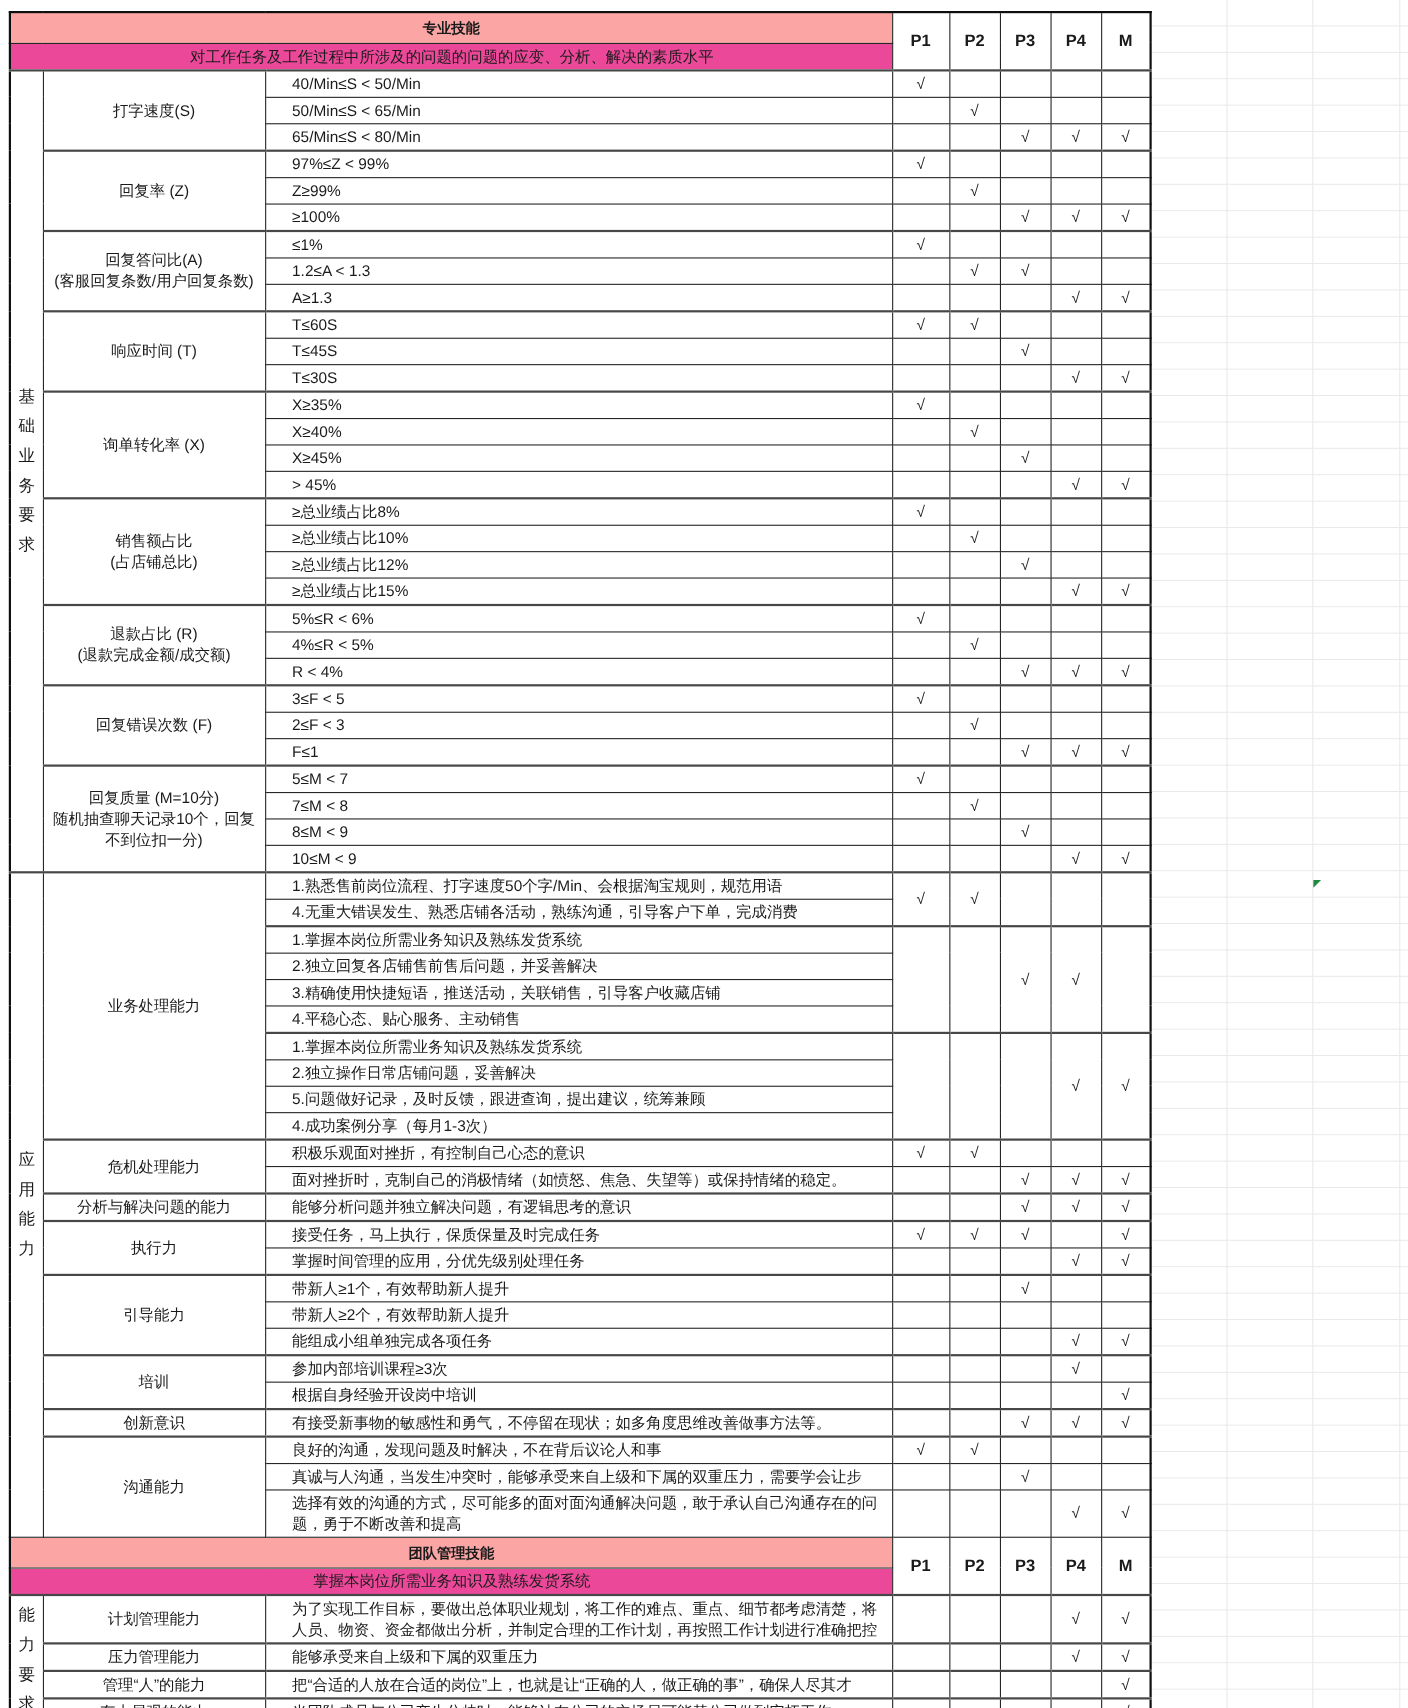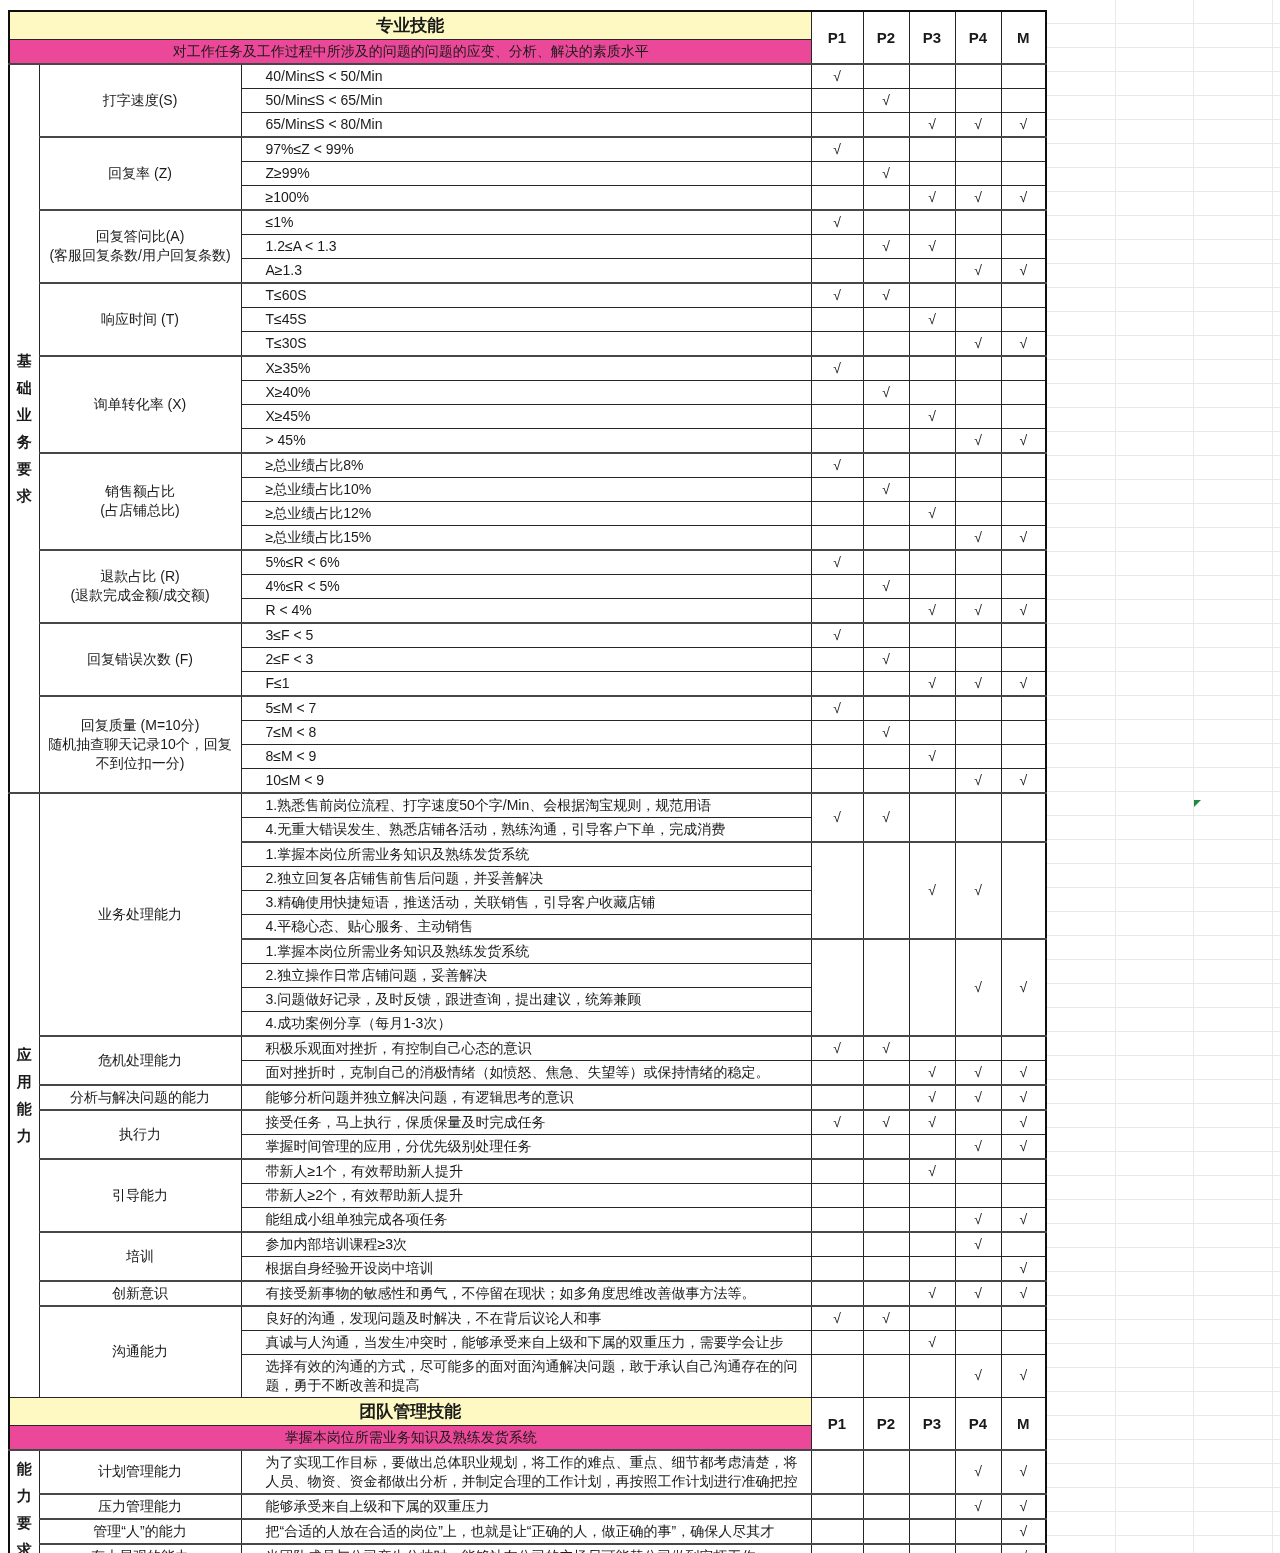--- a/index.html
+++ b/index.html
@@ -28,35 +28,35 @@
   #matrix td{
     border:1px solid #262626;
     box-sizing:border-box;
     height:24px;
     padding:2px 4px;
     font-size:14px;line-height:19px;
     vertical-align:middle;
     overflow:hidden;
   }
   #matrix .sec-title{
-    background:#fef9c3;font-weight:bold;text-align:center;
-    font-size:17px;height:28px;
+    background:#fca5a5;font-weight:bold;text-align:center;
+    font-size:13px;height:28px;
   }
   #matrix .sec-desc{
     background:#ec4899;text-align:center;height:23px;padding-left:5px;
   }
   #matrix .col-head{
     background:#ffffff;font-weight:bold;text-align:center;font-size:15px;
   }
   #matrix .side{
     text-align:center;padding:2px 0;vertical-align:middle;
   }
   #matrix .side span{
     display:inline-block;width:16px;word-break:break-all;
-    font-weight:bold;font-size:15px;line-height:27px;
+    font-weight:normal;font-size:15px;line-height:27px;
   }
   #matrix .cat{
     text-align:center;white-space:pre-line;
   }
   #matrix .crit{ text-align:left;padding-left:24px; }
   #matrix .chk{ text-align:center;font-size:14px; }
   #matrix tr.group-start td{ border-top:2px solid #474747; }
   
   #cell-flag{
     position:absolute;left:1194px;top:800px;width:0;height:0;
@@ -381,21 +381,21 @@
         <td class="chk" rowspan="4"></td>
         <td class="chk" rowspan="4"></td>
         <td class="chk" rowspan="4"></td>
         <td class="chk" rowspan="4">√</td>
         <td class="chk" rowspan="4">√</td>
       </tr>
       <tr>
         <td class="crit">2.独立操作日常店铺问题，妥善解决</td>
       </tr>
       <tr>
-        <td class="crit">3.问题做好记录，及时反馈，跟进查询，提出建议，统筹兼顾</td>
+        <td class="crit">5.问题做好记录，及时反馈，跟进查询，提出建议，统筹兼顾</td>
       </tr>
       <tr>
         <td class="crit">4.成功案例分享（每月1-3次）</td>
       </tr>
       <tr class="group-start">
         <td class="cat" rowspan="2">危机处理能力</td>
         <td class="crit">积极乐观面对挫折，有控制自己心态的意识</td>
         <td class="chk" rowspan="1">√</td>
         <td class="chk" rowspan="1">√</td>
         <td class="chk" rowspan="1"></td>

